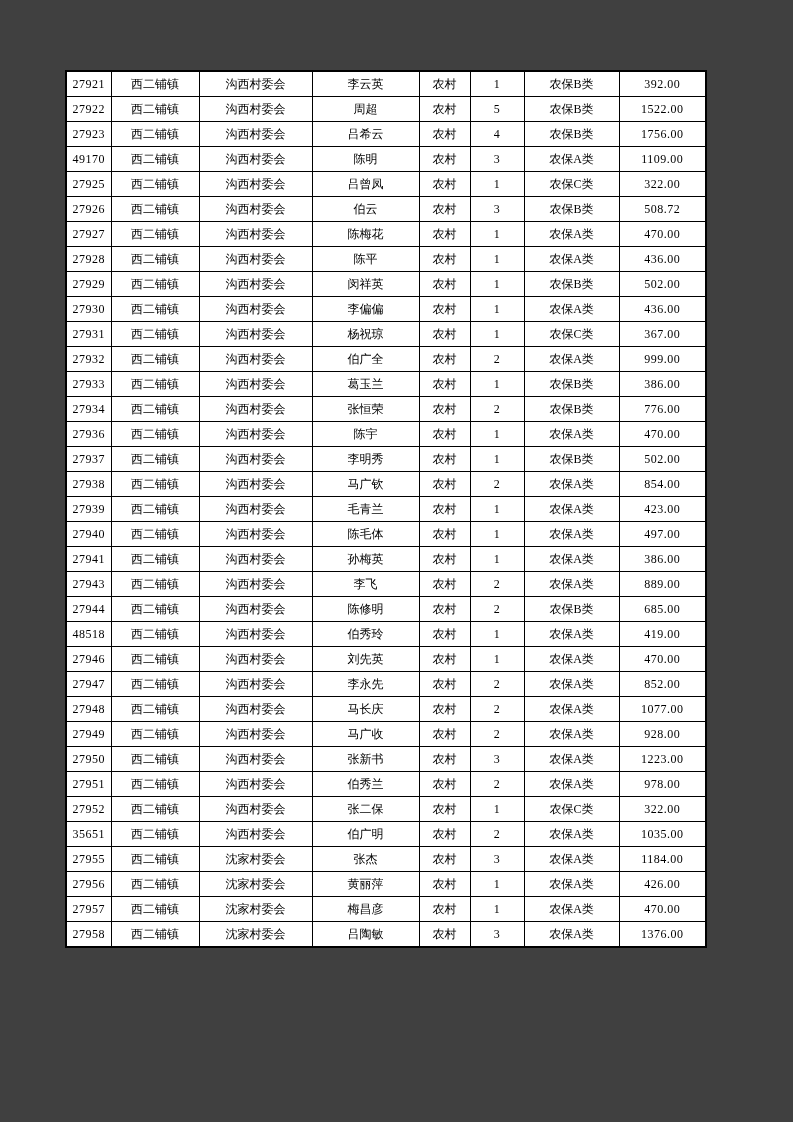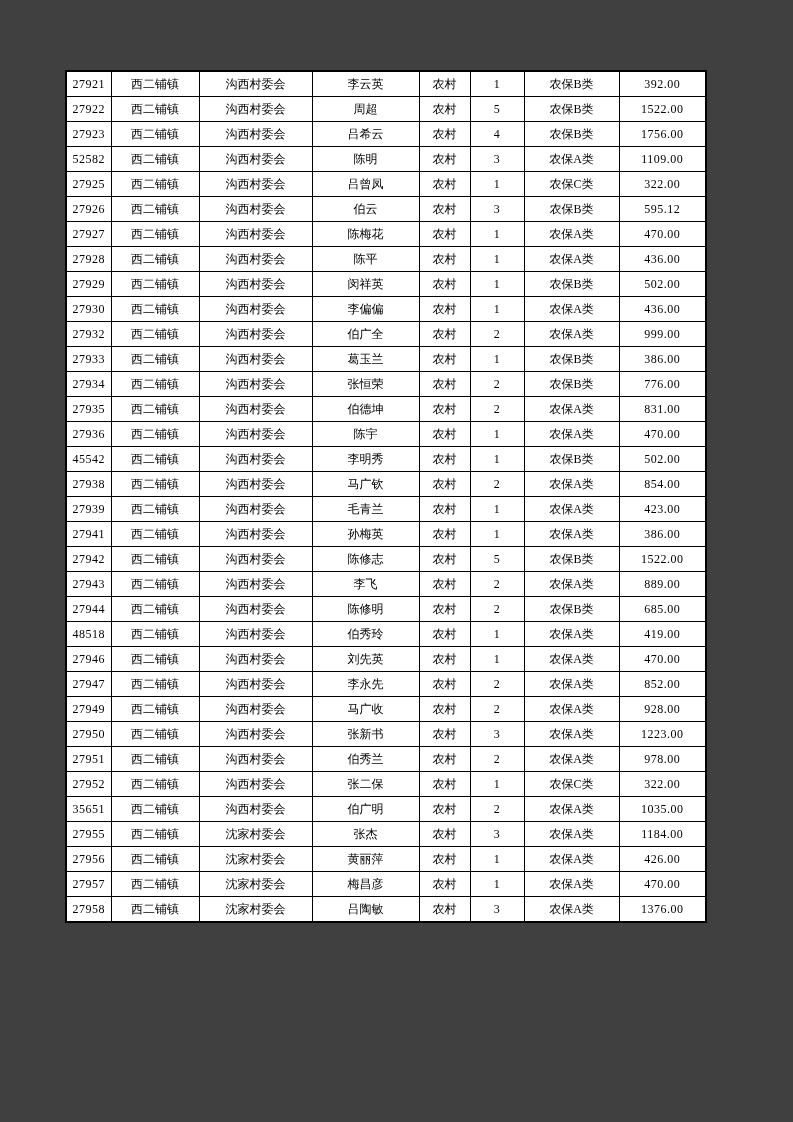--- a/index.html
+++ b/index.html
@@ -88,21 +88,21 @@
           <td class="num">27923</td>
           <td>西二铺镇</td>
           <td>沟西村委会</td>
           <td>吕希云</td>
           <td>农村</td>
           <td class="num">4</td>
           <td>农保B类</td>
           <td class="num">1756.00</td>
         </tr>
         <tr>
-          <td class="num">52582</td>
+          <td class="num">49170</td>
           <td>西二铺镇</td>
           <td>沟西村委会</td>
           <td>陈明</td>
           <td>农村</td>
           <td class="num">3</td>
           <td>农保A类</td>
           <td class="num">1109.00</td>
         </tr>
         <tr>
           <td class="num">27925</td>
@@ -115,21 +115,21 @@
           <td class="num">322.00</td>
         </tr>
         <tr>
           <td class="num">27926</td>
           <td>西二铺镇</td>
           <td>沟西村委会</td>
           <td>伯云</td>
           <td>农村</td>
           <td class="num">3</td>
           <td>农保B类</td>
-          <td class="num">595.12</td>
+          <td class="num">508.72</td>
         </tr>
         <tr>
           <td class="num">27927</td>
           <td>西二铺镇</td>
           <td>沟西村委会</td>
           <td>陈梅花</td>
           <td>农村</td>
           <td class="num">1</td>
           <td>农保A类</td>
           <td class="num">470.00</td>
@@ -158,20 +158,30 @@
           <td class="num">27930</td>
           <td>西二铺镇</td>
           <td>沟西村委会</td>
           <td>李偏偏</td>
           <td>农村</td>
           <td class="num">1</td>
           <td>农保A类</td>
           <td class="num">436.00</td>
         </tr>
         <tr>
+          <td class="num">27931</td>
+          <td>西二铺镇</td>
+          <td>沟西村委会</td>
+          <td>杨祝琼</td>
+          <td>农村</td>
+          <td class="num">1</td>
+          <td>农保C类</td>
+          <td class="num">367.00</td>
+        </tr>
+        <tr>
           <td class="num">27932</td>
           <td>西二铺镇</td>
           <td>沟西村委会</td>
           <td>伯广全</td>
           <td>农村</td>
           <td class="num">2</td>
           <td>农保A类</td>
           <td class="num">999.00</td>
         </tr>
         <tr>
@@ -188,41 +198,31 @@
           <td class="num">27934</td>
           <td>西二铺镇</td>
           <td>沟西村委会</td>
           <td>张恒荣</td>
           <td>农村</td>
           <td class="num">2</td>
           <td>农保B类</td>
           <td class="num">776.00</td>
         </tr>
         <tr>
-          <td class="num">27935</td>
-          <td>西二铺镇</td>
-          <td>沟西村委会</td>
-          <td>伯德坤</td>
-          <td>农村</td>
-          <td class="num">2</td>
-          <td>农保A类</td>
-          <td class="num">831.00</td>
-        </tr>
-        <tr>
           <td class="num">27936</td>
           <td>西二铺镇</td>
           <td>沟西村委会</td>
           <td>陈宇</td>
           <td>农村</td>
           <td class="num">1</td>
           <td>农保A类</td>
           <td class="num">470.00</td>
         </tr>
         <tr>
-          <td class="num">45542</td>
+          <td class="num">27937</td>
           <td>西二铺镇</td>
           <td>沟西村委会</td>
           <td>李明秀</td>
           <td>农村</td>
           <td class="num">1</td>
           <td>农保B类</td>
           <td class="num">502.00</td>
         </tr>
         <tr>
           <td class="num">27938</td>
@@ -238,40 +238,40 @@
           <td class="num">27939</td>
           <td>西二铺镇</td>
           <td>沟西村委会</td>
           <td>毛青兰</td>
           <td>农村</td>
           <td class="num">1</td>
           <td>农保A类</td>
           <td class="num">423.00</td>
         </tr>
         <tr>
+          <td class="num">27940</td>
+          <td>西二铺镇</td>
+          <td>沟西村委会</td>
+          <td>陈毛体</td>
+          <td>农村</td>
+          <td class="num">1</td>
+          <td>农保A类</td>
+          <td class="num">497.00</td>
+        </tr>
+        <tr>
           <td class="num">27941</td>
           <td>西二铺镇</td>
           <td>沟西村委会</td>
           <td>孙梅英</td>
           <td>农村</td>
           <td class="num">1</td>
           <td>农保A类</td>
           <td class="num">386.00</td>
         </tr>
         <tr>
-          <td class="num">27942</td>
-          <td>西二铺镇</td>
-          <td>沟西村委会</td>
-          <td>陈修志</td>
-          <td>农村</td>
-          <td class="num">5</td>
-          <td>农保B类</td>
-          <td class="num">1522.00</td>
-        </tr>
-        <tr>
           <td class="num">27943</td>
           <td>西二铺镇</td>
           <td>沟西村委会</td>
           <td>李飞</td>
           <td>农村</td>
           <td class="num">2</td>
           <td>农保A类</td>
           <td class="num">889.00</td>
         </tr>
         <tr>
@@ -306,20 +306,30 @@
         </tr>
         <tr>
           <td class="num">27947</td>
           <td>西二铺镇</td>
           <td>沟西村委会</td>
           <td>李永先</td>
           <td>农村</td>
           <td class="num">2</td>
           <td>农保A类</td>
           <td class="num">852.00</td>
+        </tr>
+        <tr>
+          <td class="num">27948</td>
+          <td>西二铺镇</td>
+          <td>沟西村委会</td>
+          <td>马长庆</td>
+          <td>农村</td>
+          <td class="num">2</td>
+          <td>农保A类</td>
+          <td class="num">1077.00</td>
         </tr>
         <tr>
           <td class="num">27949</td>
           <td>西二铺镇</td>
           <td>沟西村委会</td>
           <td>马广收</td>
           <td>农村</td>
           <td class="num">2</td>
           <td>农保A类</td>
           <td class="num">928.00</td>

